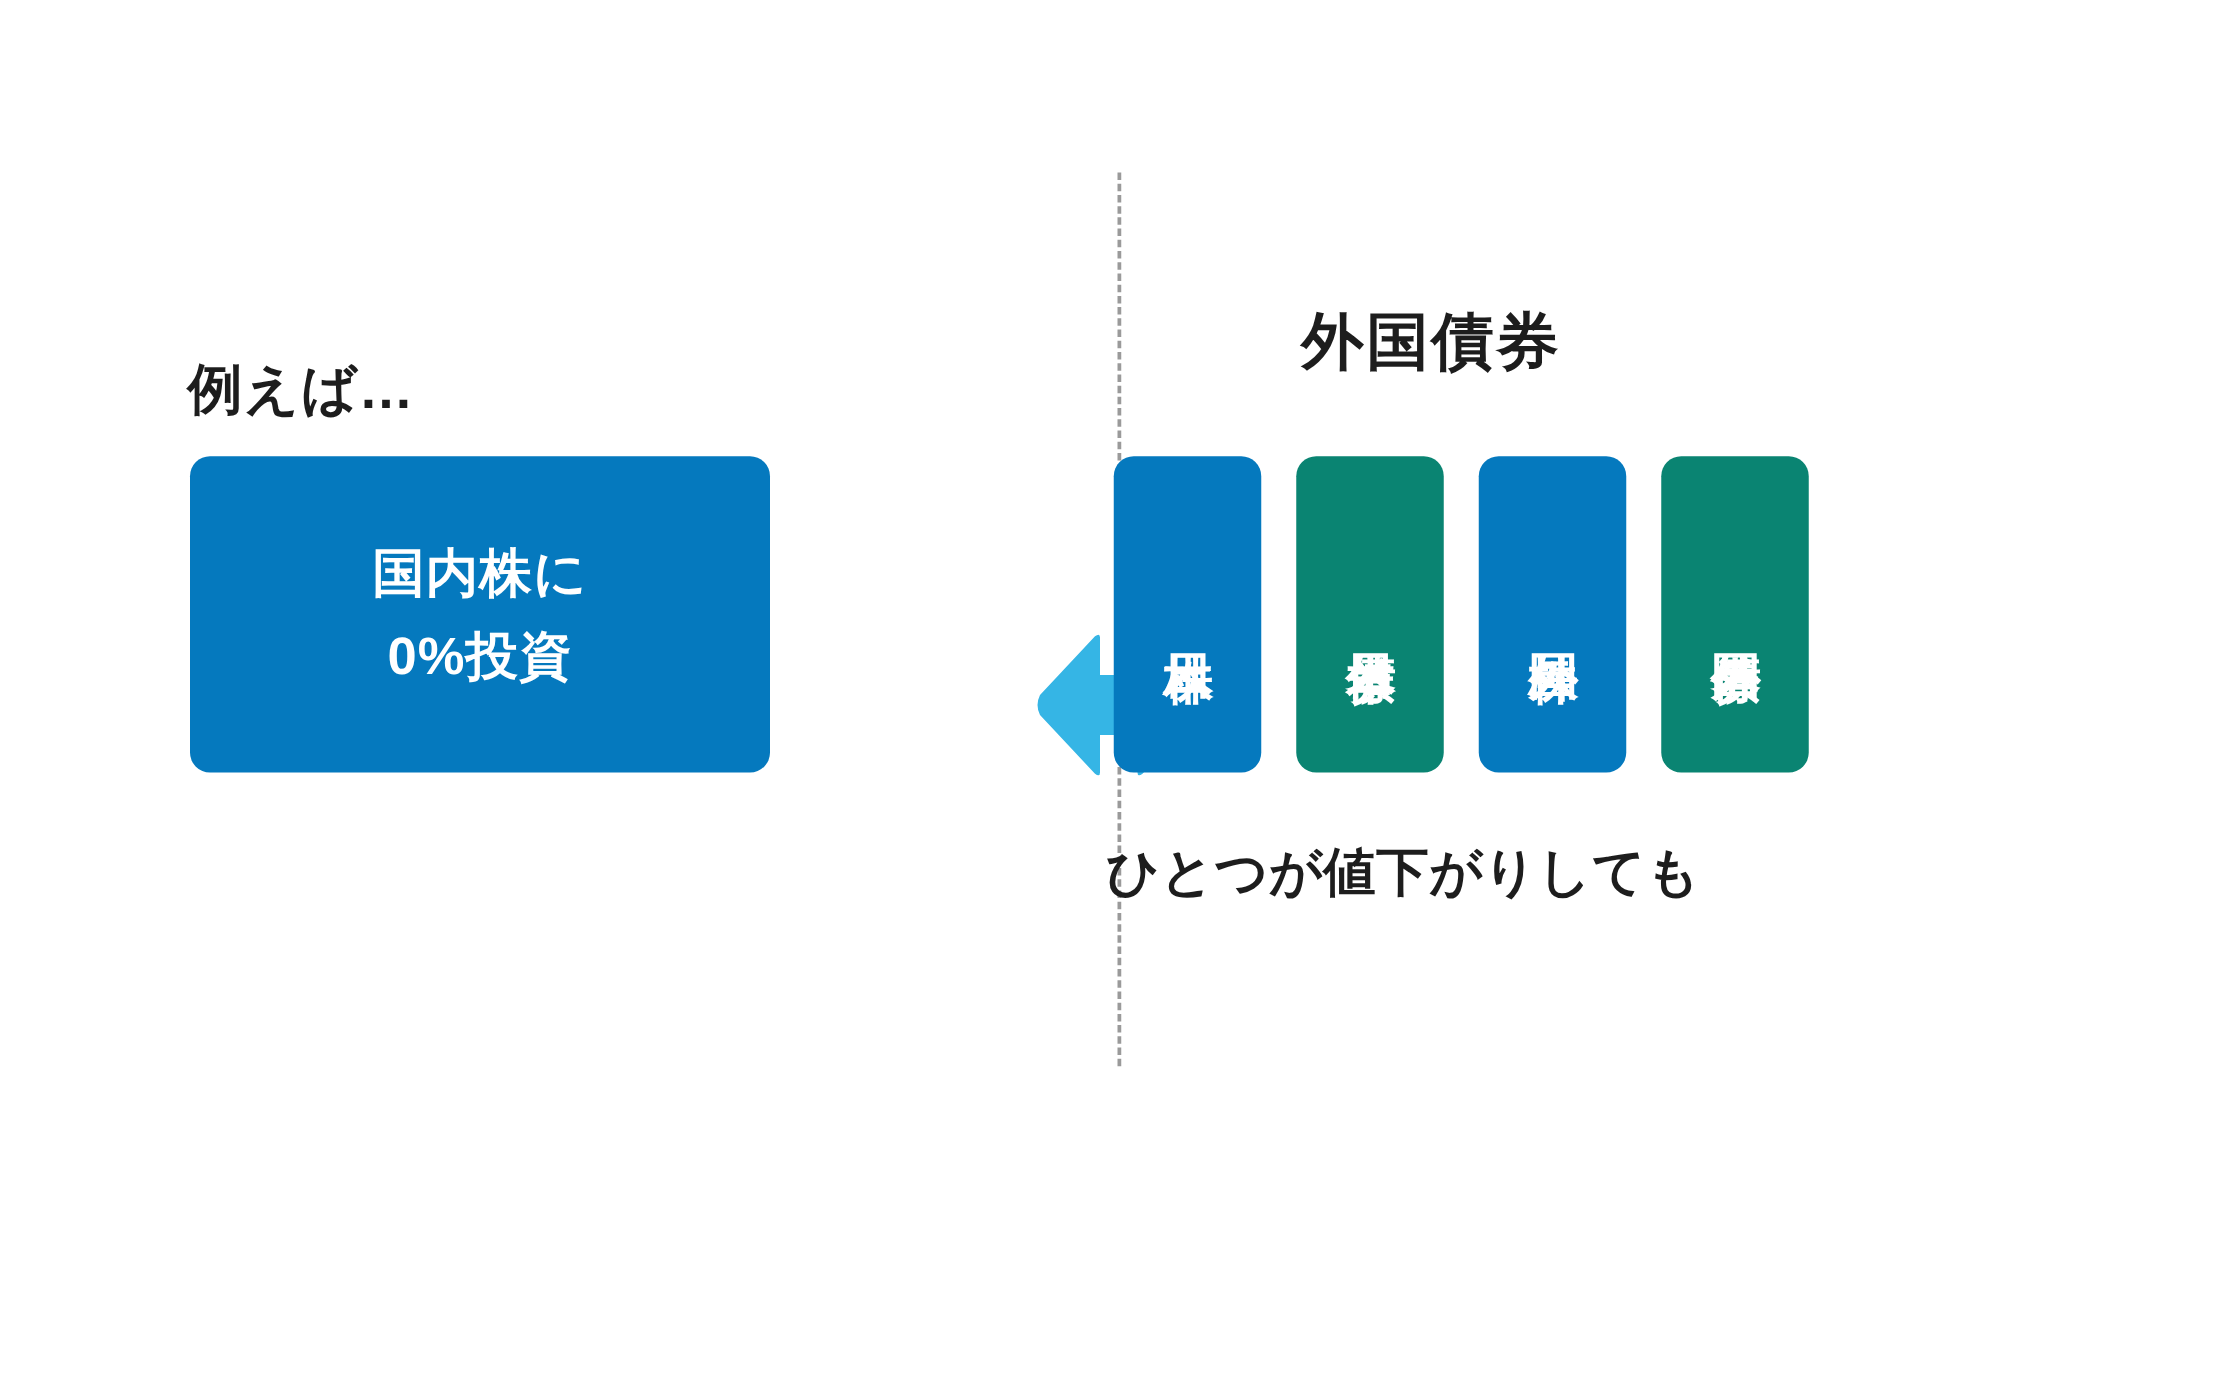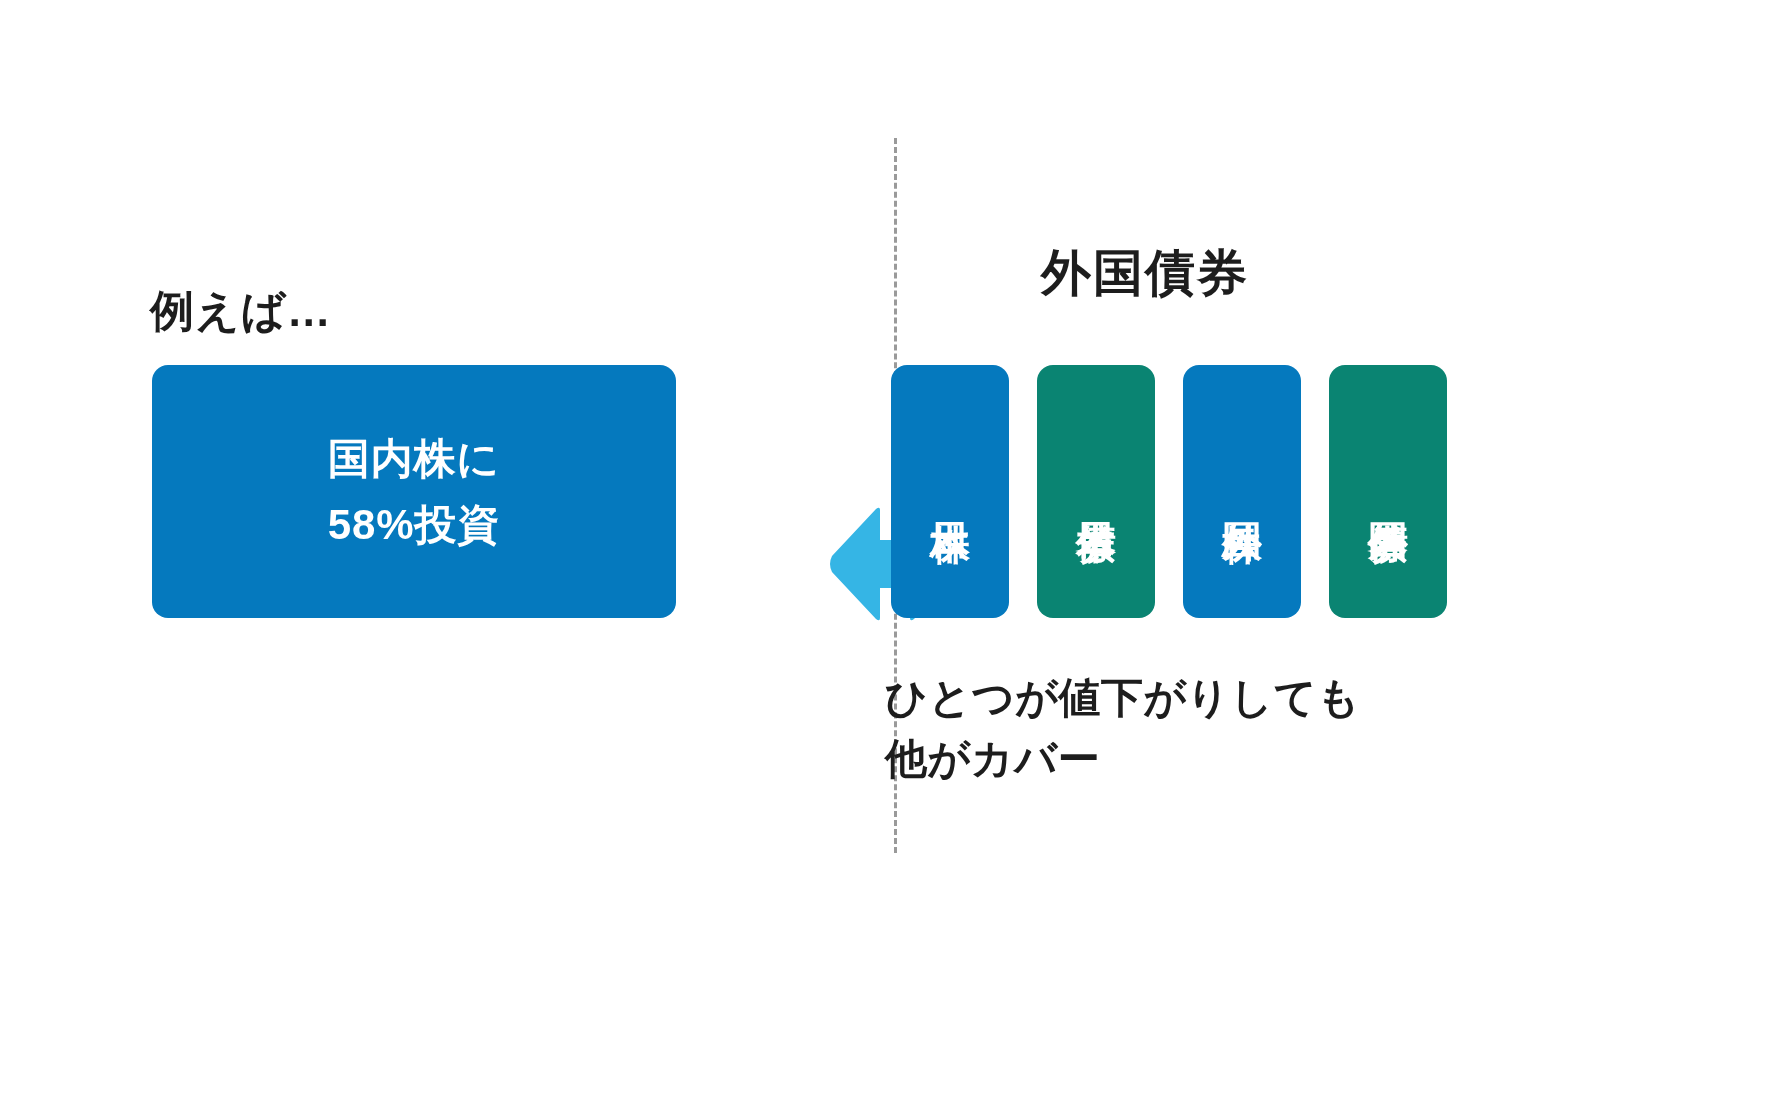--- a/index.html
+++ b/index.html
@@ -38,21 +38,21 @@
     font-size: 44px;
     font-weight: bold;
     letter-spacing: 0.02em;
     color: #1d1d1d;
     white-space: nowrap;
   }
   .single-box {
     position: absolute;
     left: 152px;
     top: 365px;
-    width: 524px;
+    width: 464px;
     height: 253px;
     background: #0579BE;
     border-radius: 16px;
     display: flex;
     align-items: center;
     justify-content: center;
   }
   .single-box-text {
     color: #ffffff;
     font-size: 42px;
@@ -133,21 +133,21 @@
 
 <div id="stage">
 
   <div class="divider"></div>
 
   <div class="left-label">例えば…</div>
 
   <div class="single-box">
     <div class="single-box-text">
       <span class="ln">国内株に</span>
-      <span class="ln">58%投資</span>
+      <span class="ln">0%投資</span>
     </div>
   </div>
 
   <div class="arrow">
     <svg viewBox="0 0 134 116" xmlns="http://www.w3.org/2000/svg" aria-hidden="true">
       <path d="M 52 4
                L 52 34
                L 82 34
                L 82 4
                Q 82 0 86 3
@@ -178,16 +178,15 @@
     <div class="col col-blue">
       <span class="col-text">外国株</span>
     </div>
     <div class="col col-teal">
       <span class="col-text">外国債券</span>
     </div>
   </div>
 
   <div class="right-caption">
     <span class="ln">ひとつが値下がりしても</span>
-    <span class="ln">他がカバー</span>
   </div>
 
 </div>
 
 </body></html>

